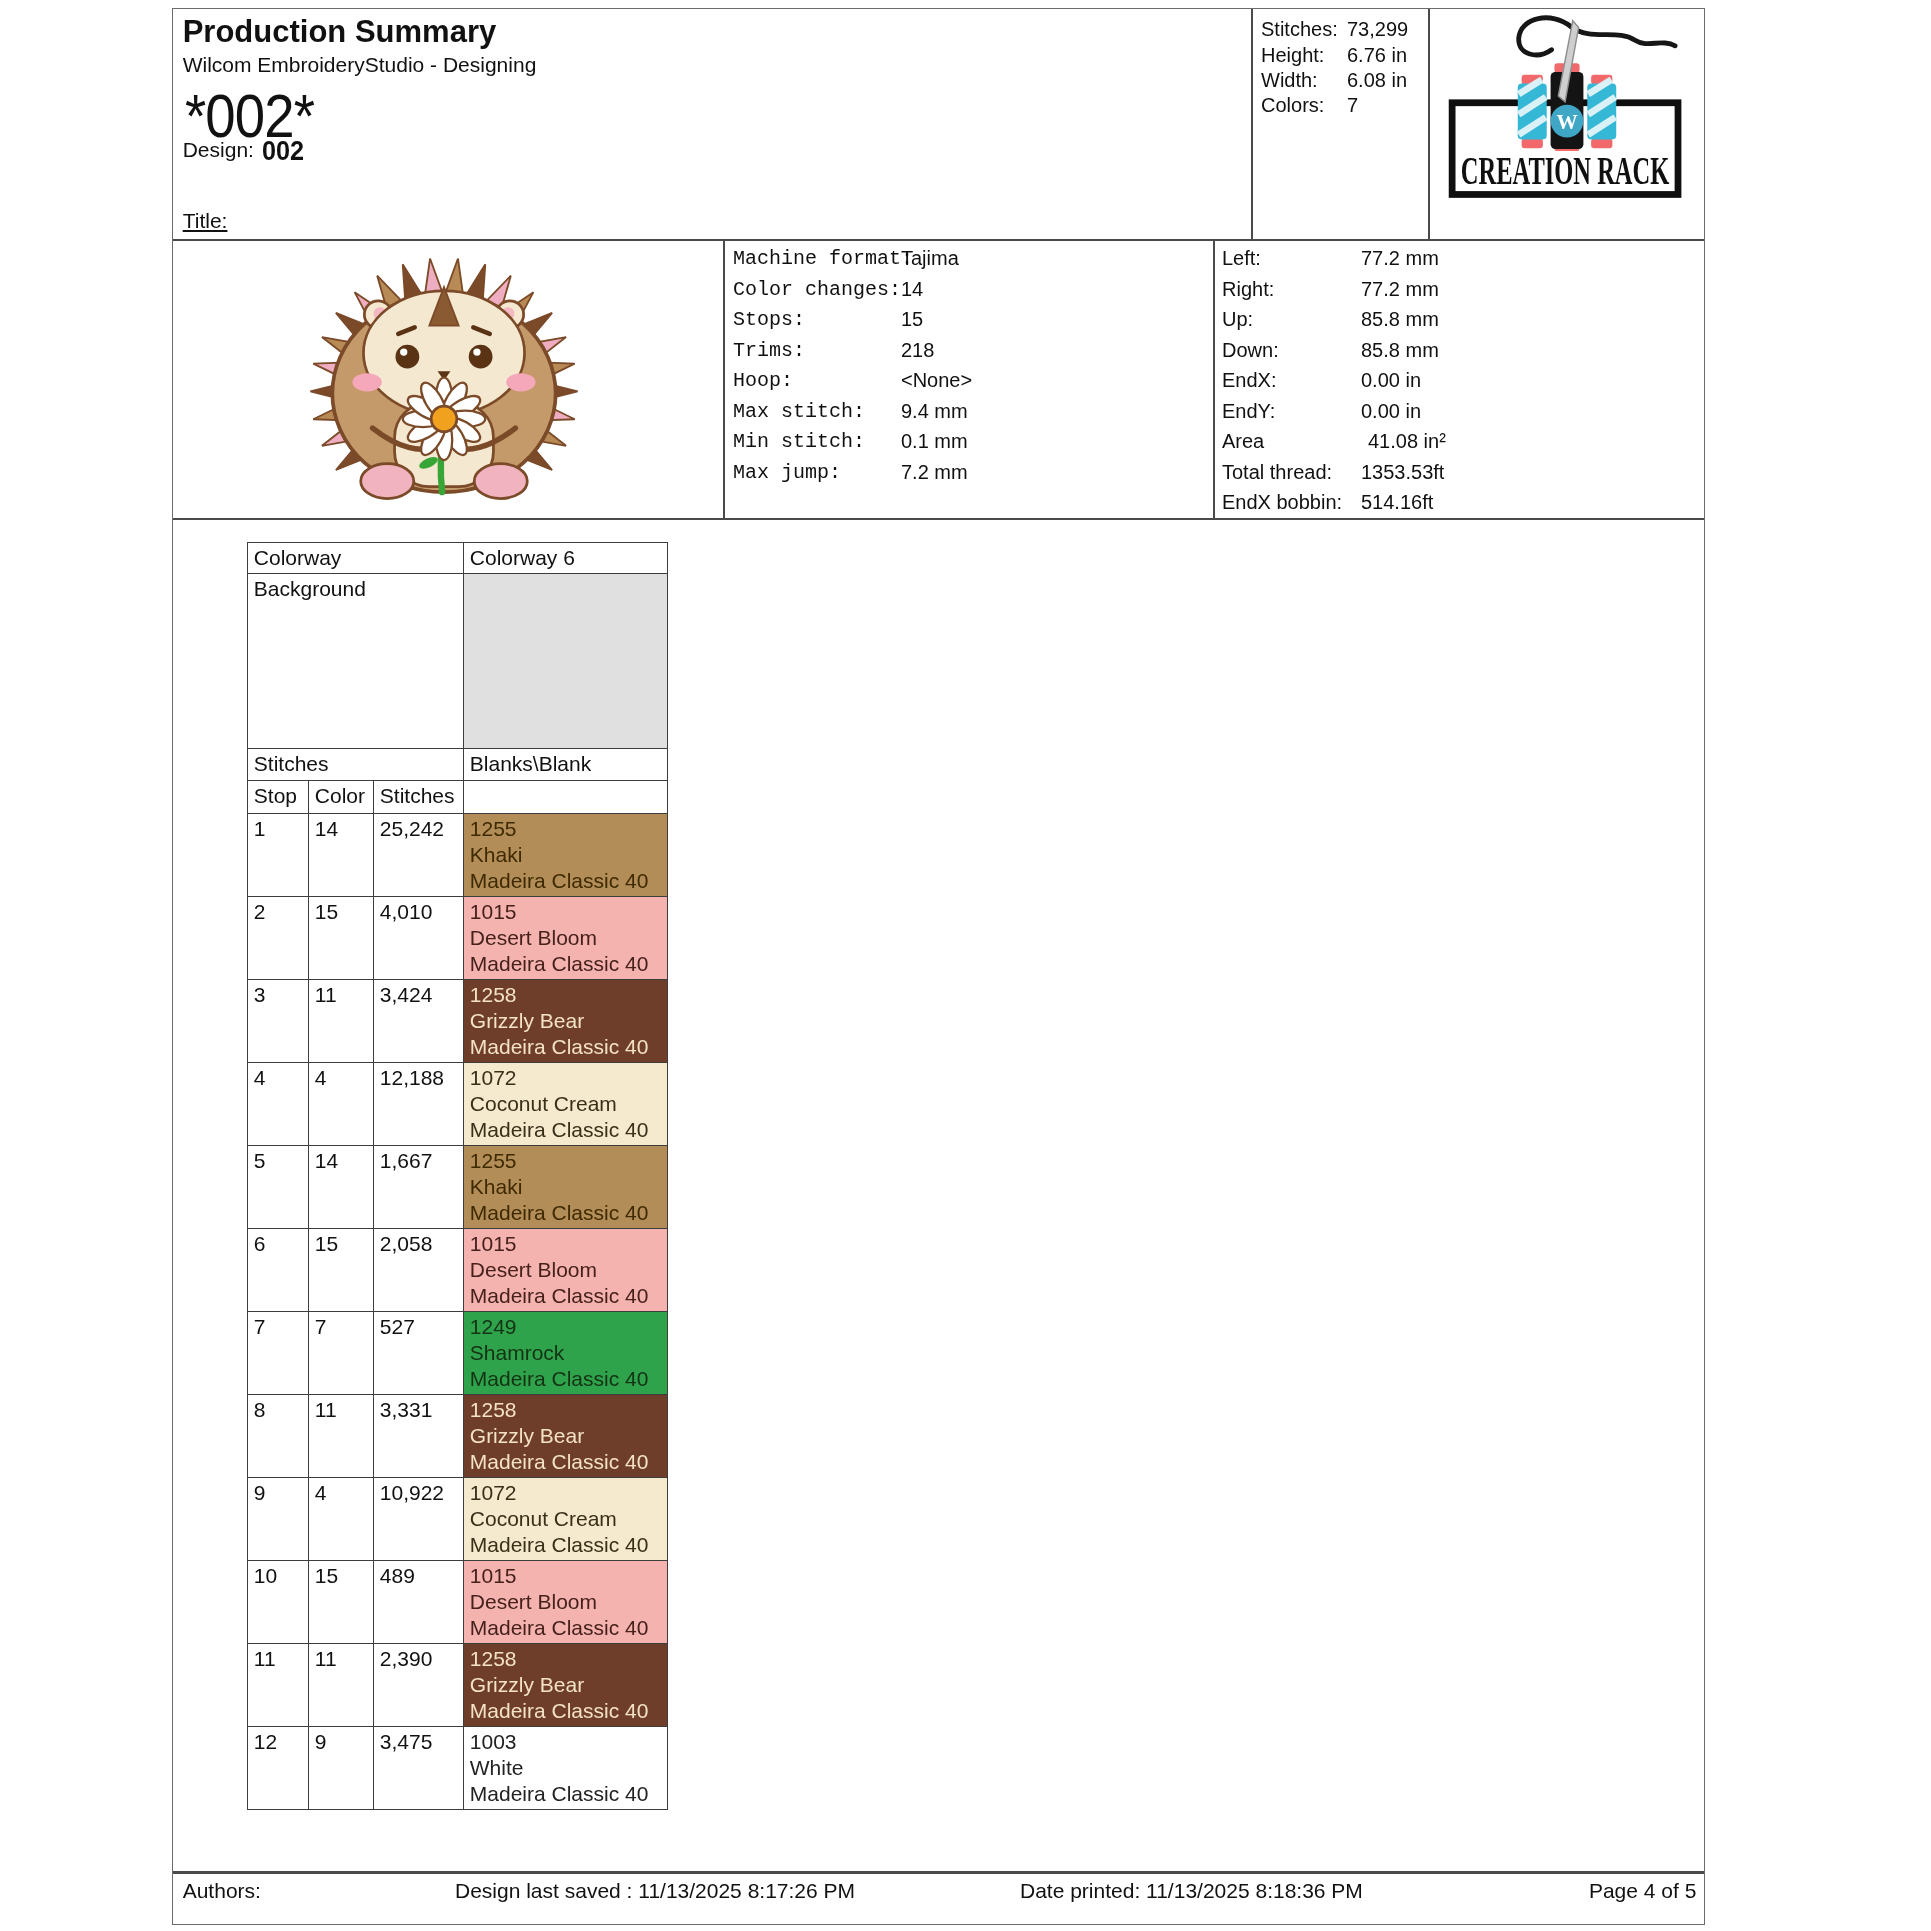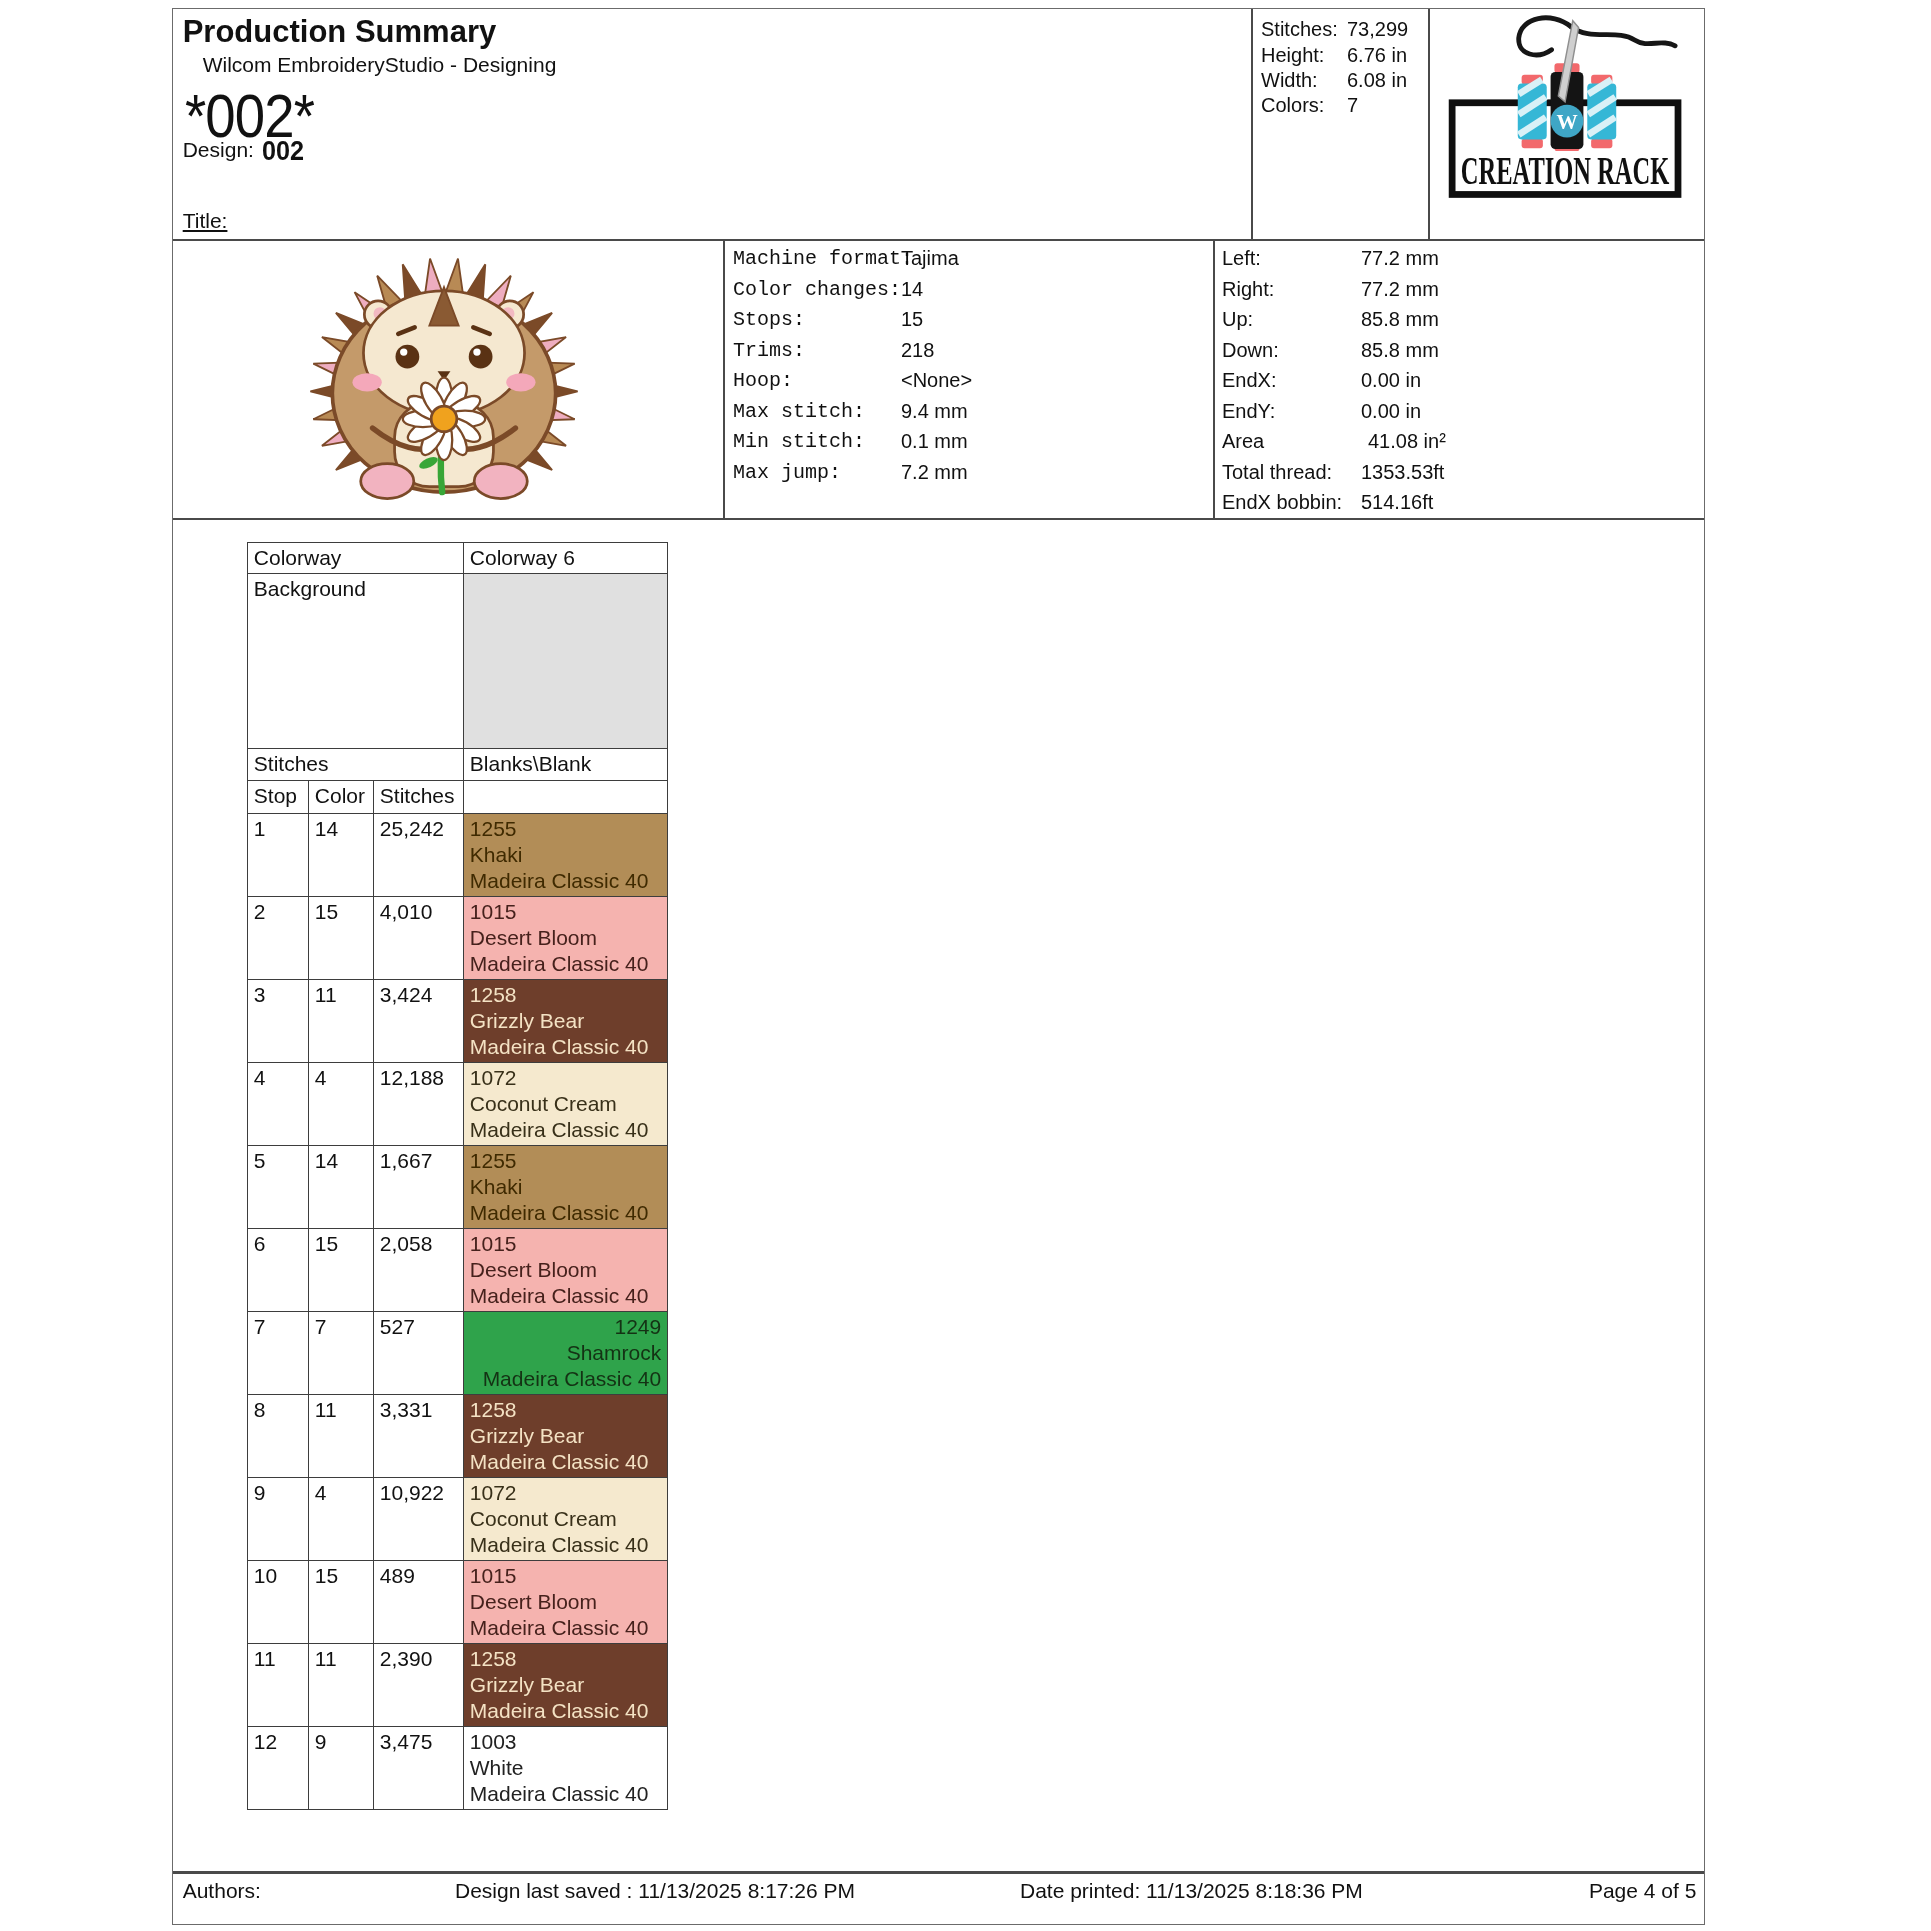--- a/index.html
+++ b/index.html
@@ -8,21 +8,21 @@
     font-family:"Liberation Sans","DejaVu Sans",sans-serif;color:#111;
     -webkit-font-smoothing:antialiased;
   }
   .page{position:absolute;left:172px;top:7.7px;width:1533px;height:1917px;
     border:1.9px solid #6b6b6b;box-sizing:border-box;background:#fff;overflow:hidden;}
   .ln{position:absolute;background:#4a4a4a;}
   .txt{position:absolute;white-space:nowrap;}
 
   
   .h-title{left:9.7px;top:5.8px;font-size:31px;font-weight:bold;}
-  .h-sub{left:9.7px;top:44px;font-size:21px;margin-left:20px;}
+  .h-sub{left:9.7px;top:44px;font-size:21px;}
   .h-code{left:11.6px;top:71px;font-size:62px;letter-spacing:-1px;transform:scaleX(.88);transform-origin:left top;}
   .h-design-label{left:9.7px;top:129px;font-size:21px;}
   .h-design-value{left:89px;top:126px;font-size:28px;font-weight:bold;transform:scaleX(.9);transform-origin:left top;}
   .h-title-label{left:9.7px;top:200px;font-size:21px;text-decoration:underline;}
 
   
   .stat-label{left:1088px;font-size:20px;}
   .stat-value{left:1174px;font-size:20px;}
 
   
@@ -318,21 +318,21 @@
       <td class="thread-cell" style="background-color: rgb(245, 179, 175); color: rgb(70, 33, 28);">
         <div>1015</div>
         <div>Desert Bloom</div>
         <div>Madeira Classic 40</div>
       </td>
     </tr>
     <tr style="height:83px">
       <td>7</td>
       <td>7</td>
       <td>527</td>
-      <td class="thread-cell" style="background-color: rgb(47, 163, 75); color: rgb(20, 50, 20); text-align: right;">
+      <td class="thread-cell" style="background-color: rgb(47, 163, 75); color: rgb(20, 50, 20);">
         <div>1249</div>
         <div>Shamrock</div>
         <div>Madeira Classic 40</div>
       </td>
     </tr>
     <tr style="height:83px">
       <td>8</td>
       <td>11</td>
       <td>3,331</td>
       <td class="thread-cell" style="background-color: rgb(110, 62, 43); color: rgb(244, 226, 196);">

